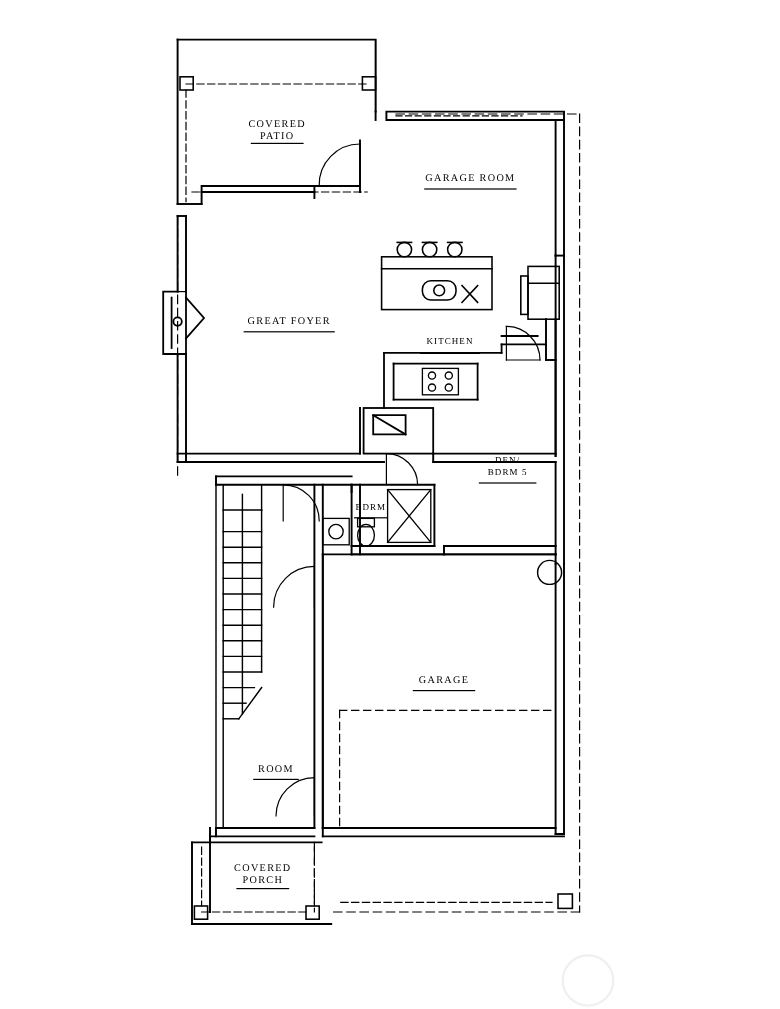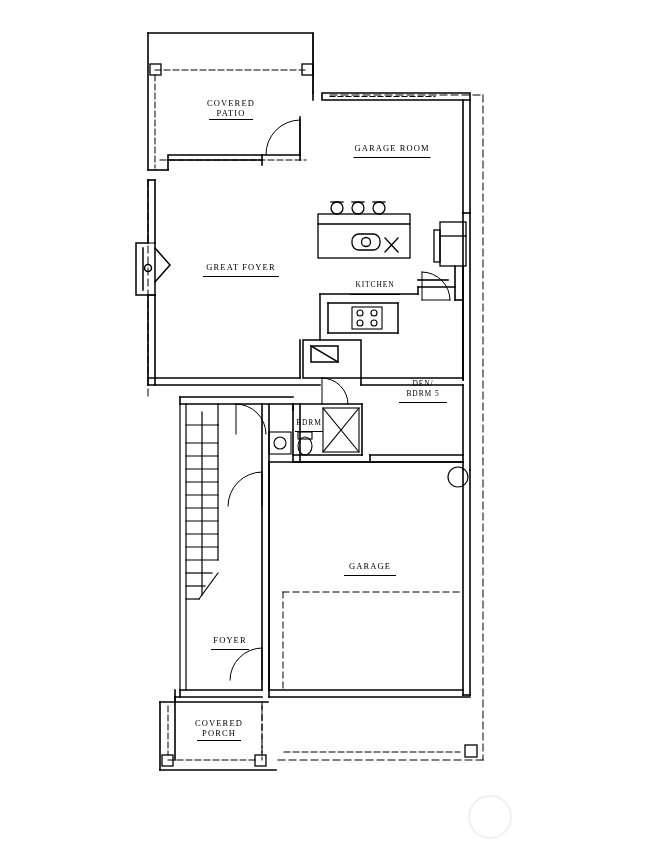--- a/index.html
+++ b/index.html
@@ -317,20 +317,20 @@
 <div class="room-label small" style="left:423px;top:389px;">DEN/
 BDRM 5</div>
 <div class="label-underline" style="left:423px;top:402px;width:48px;"></div>
 
 <div class="room-label small" style="left:309px;top:423px;">BDRM</div>
 <div class="label-underline" style="left:309px;top:431px;width:28px;"></div>
 
 <div class="room-label" style="left:370px;top:566px;">GARAGE</div>
 <div class="label-underline" style="left:370px;top:575px;width:52px;"></div>
 
-<div class="room-label" style="left:230px;top:640px;">FOYER</div>
+<div class="room-label" style="left:230px;top:640px;">ROOM</div>
 <div class="label-underline" style="left:230px;top:649px;width:38px;"></div>
 
 <div class="room-label" style="left:219px;top:728px;">COVERED
 PORCH</div>
 <div class="label-underline" style="left:219px;top:740px;width:44px;"></div>
 
 </div>
 
 </body></html>

